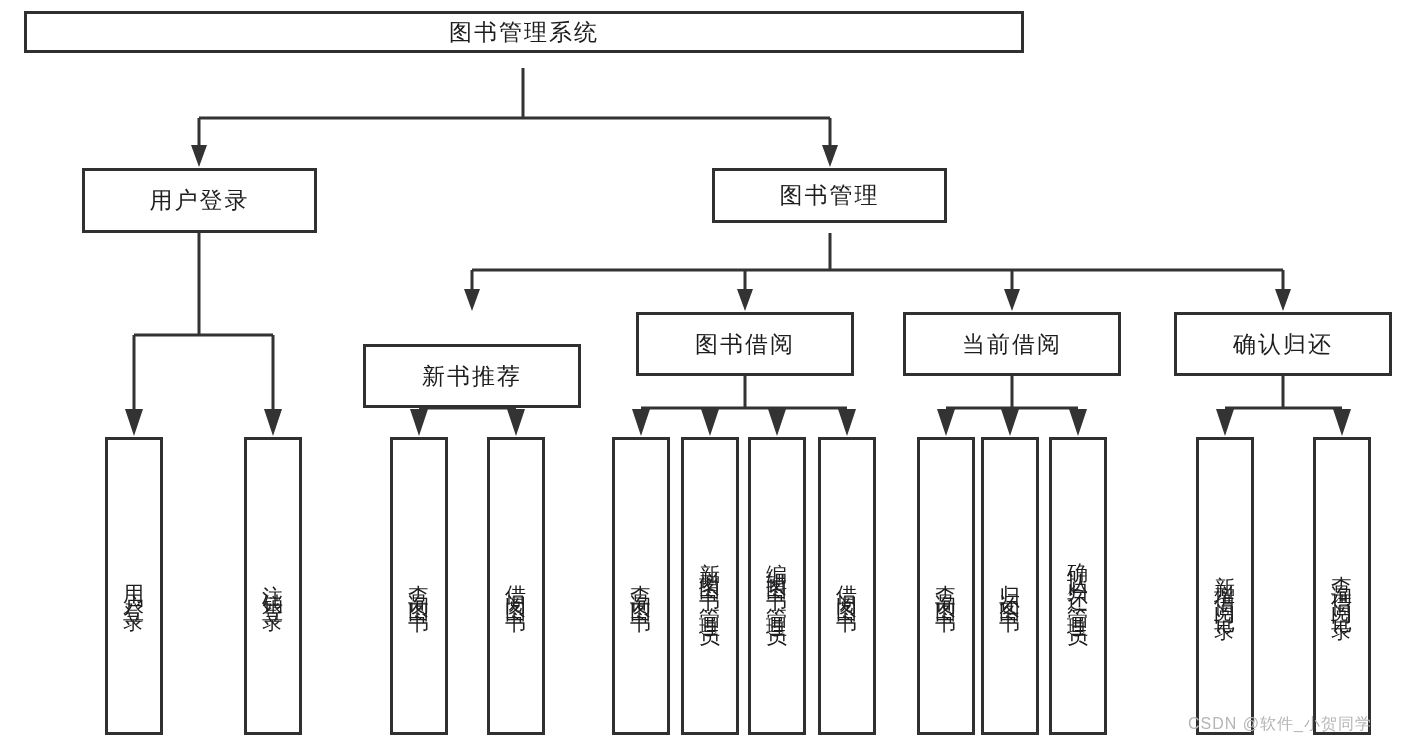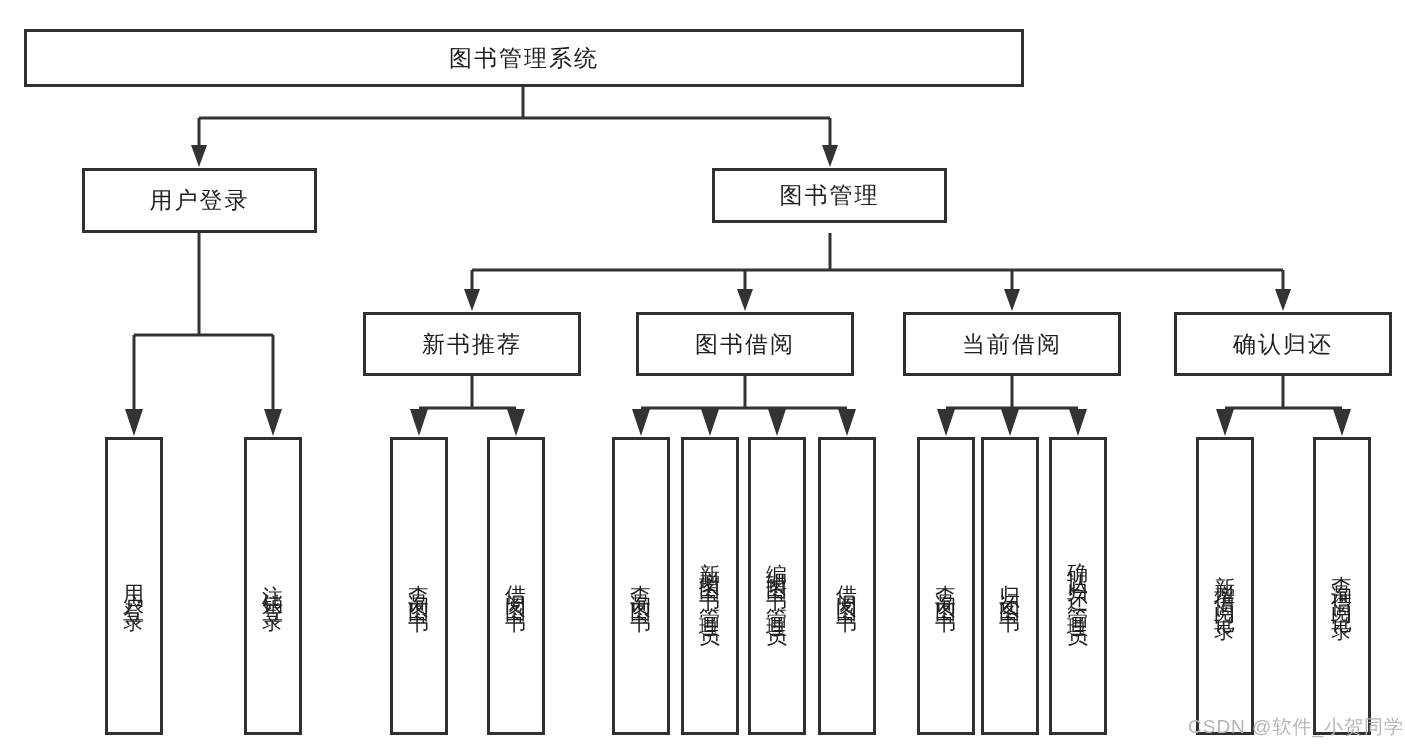--- a/index.html
+++ b/index.html
@@ -40,27 +40,27 @@
     letter-spacing: 2px;
   }
   .node.v {
     font-size: 21px;
     writing-mode: vertical-rl;
     text-orientation: mixed;
     letter-spacing: 9px;
     line-height: 1;
   }
   
-  .n-root  { left: 24px;  top: 29px;  width: 1000px; height: 58px; }
+  .n-root  { left: 24px;  top: 11px;  width: 1000px; height: 42px; }
   
   .n-l2a   { left: 82px;  top: 168px; width: 235px;  height: 65px; }
   .n-l2b   { left: 712px; top: 168px; width: 235px;  height: 55px; }
   
   .n-l3    { top: 312px; width: 218px; height: 64px; }
-  .n-l3a   { left: 363px; }
+  .n-l3a   { left: 363px; margin-top: 32px; }
   .n-l3b   { left: 636px; }
   .n-l3c   { left: 903px; }
   .n-l3d   { left: 1174px; }
   
   .leaf    { top: 437px; width: 58px; height: 298px; }
   .lf1  { left: 105px; }
   .lf2  { left: 244px; }
   .lf3  { left: 390px; }
   .lf4  { left: 487px; }
   .lf5  { left: 612px; }
@@ -69,21 +69,21 @@
   .lf8  { left: 818px; }
   .lf9  { left: 917px; }
   .lf10 { left: 981px; }
   .lf11 { left: 1049px; }
   .lf12 { left: 1196px; }
   .lf13 { left: 1313px; }
   #watermark {
     position: absolute;
     left: 1188px;
     top: 714px;
-    font-size: 19px;
+    font-size: 16px;
     color: #b5b5b5;
     letter-spacing: 1px;
     white-space: nowrap;
   }
 </style>
 </head>
 <body>
 
 <div id="stage">
 

